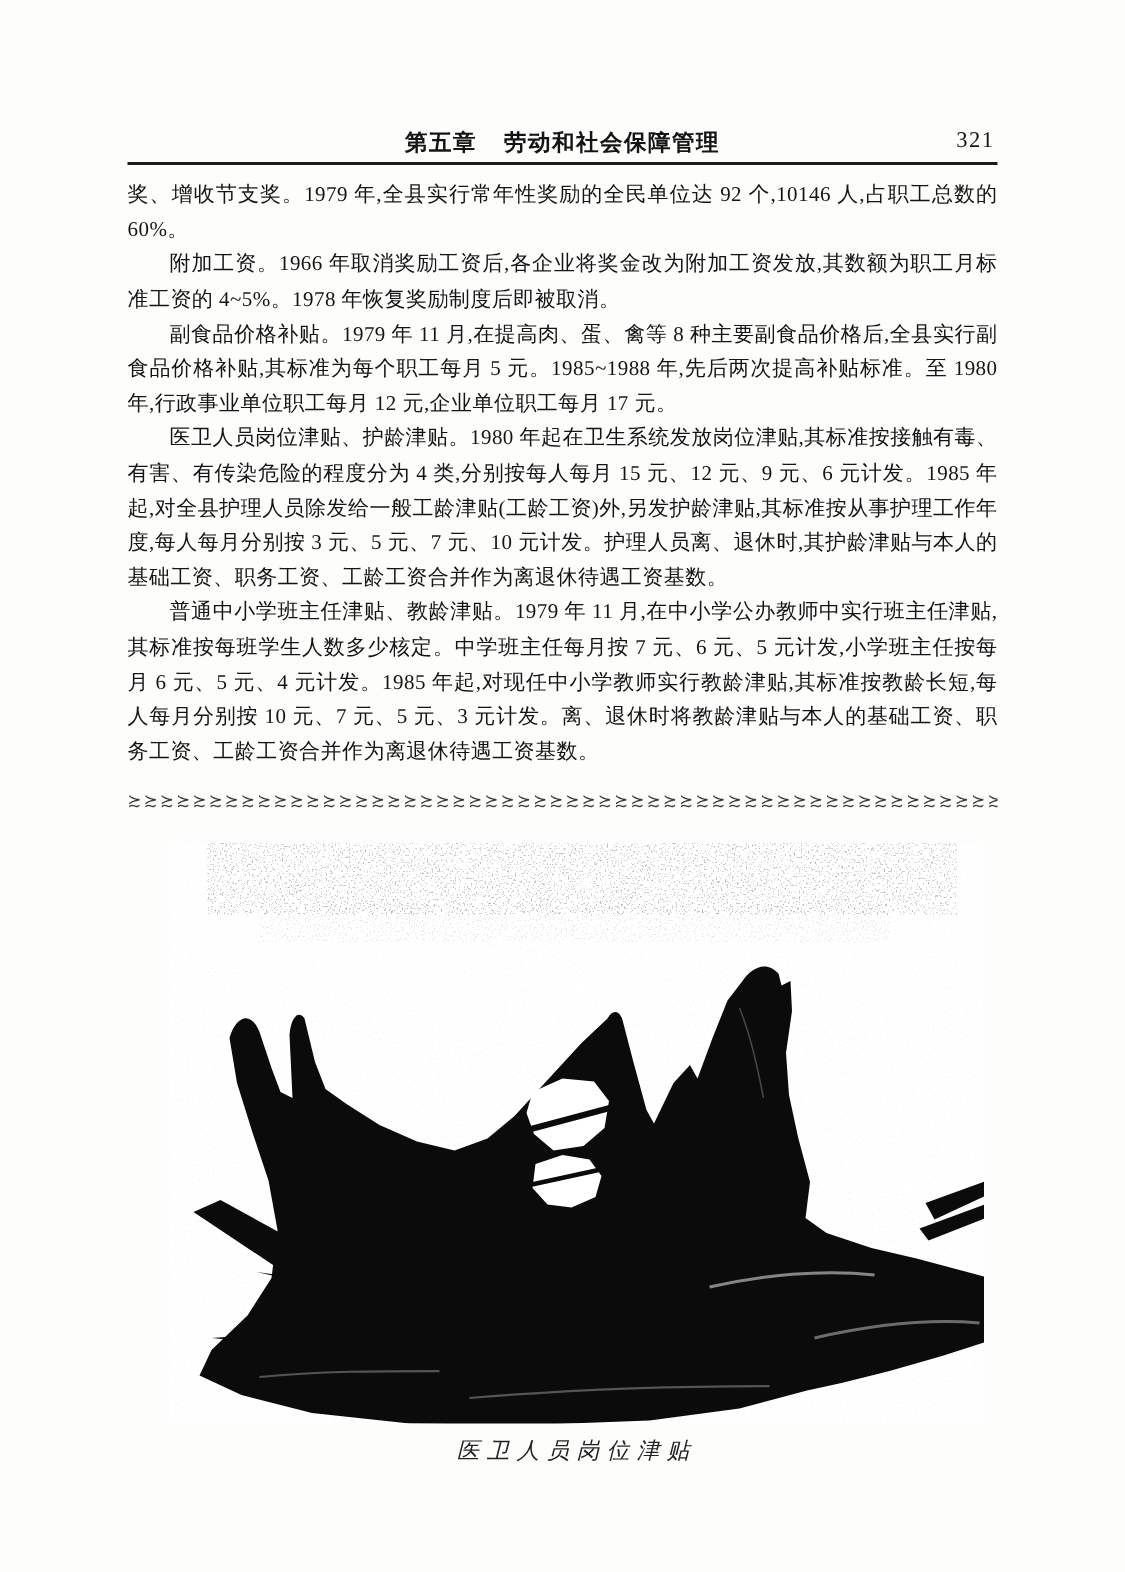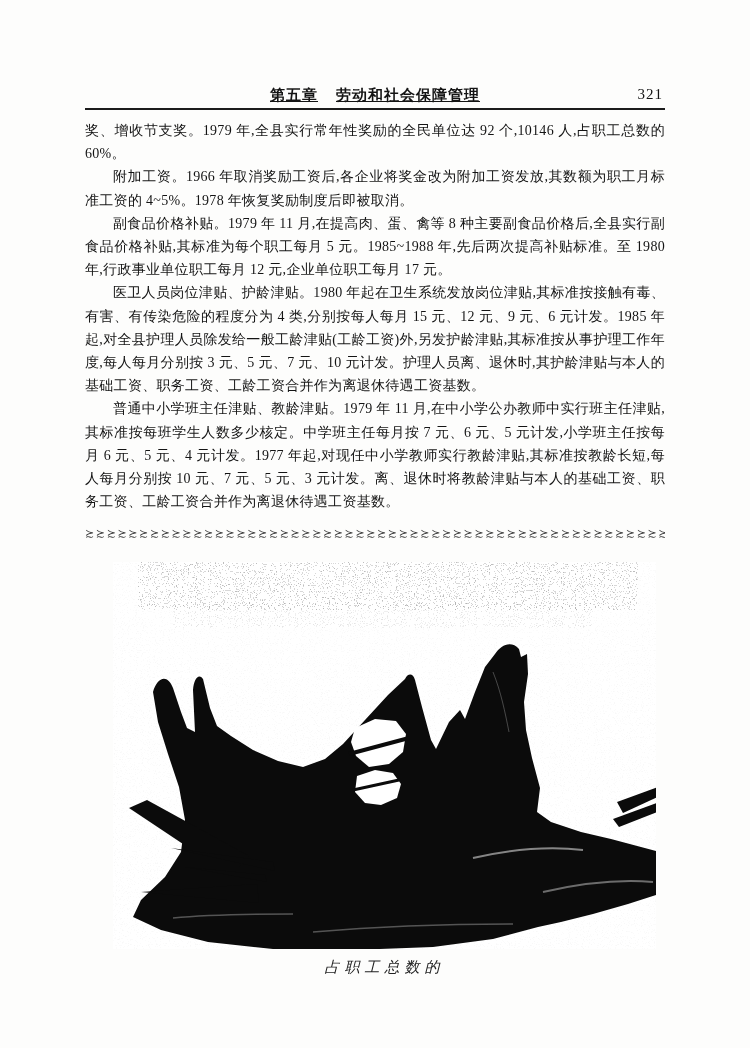--- a/index.html
+++ b/index.html
@@ -11,21 +11,21 @@
     -webkit-font-smoothing:antialiased;
   }
   .page{
     position:relative;width:750px;height:1048px;
     background:#fdfdfc;overflow:hidden;
   }
   .content{
     position:absolute;left:85px;top:86px;width:580px;
   }
   .running-head{
-    position:relative;height:19px;text-decoration:underline;
+    position:relative;height:19px;
   }
   .running-title{
     text-align:center;font-weight:bold;font-size:15px;letter-spacing:1px;
   }
   .running-title .chapter{margin-right:18px;}
   .folio{
     position:absolute;right:2px;top:0;font-size:15px;font-weight:normal;letter-spacing:1px;
   }
   .head-rule{
     margin-top:3px;border-bottom:2px solid #1c1c1c;height:0;
@@ -70,21 +70,21 @@
       <div class="folio">321</div>
     </div>
 
     <div class="head-rule"></div>
 
     <div class="text-block">
       <p class="continuation">奖、增收节支奖。1979 年,全县实行常年性奖励的全民单位达 92 个,10146 人,占职工总数的 60%。</p>
       <p>附加工资。1966 年取消奖励工资后,各企业将奖金改为附加工资发放,其数额为职工月标准工资的 4~5%。1978 年恢复奖励制度后即被取消。</p>
       <p>副食品价格补贴。1979 年 11 月,在提高肉、蛋、禽等 8 种主要副食品价格后,全县实行副食品价格补贴,其标准为每个职工每月 5 元。1985~1988 年,先后两次提高补贴标准。至 1980 年,行政事业单位职工每月 12 元,企业单位职工每月 17 元。</p>
       <p>医卫人员岗位津贴、护龄津贴。1980 年起在卫生系统发放岗位津贴,其标准按接触有毒、有害、有传染危险的程度分为 4 类,分别按每人每月 15 元、12 元、9 元、6 元计发。1985 年起,对全县护理人员除发给一般工龄津贴(工龄工资)外,另发护龄津贴,其标准按从事护理工作年度,每人每月分别按 3 元、5 元、7 元、10 元计发。护理人员离、退休时,其护龄津贴与本人的基础工资、职务工资、工龄工资合并作为离退休待遇工资基数。</p>
-      <p>普通中小学班主任津贴、教龄津贴。1979 年 11 月,在中小学公办教师中实行班主任津贴,其标准按每班学生人数多少核定。中学班主任每月按 7 元、6 元、5 元计发,小学班主任按每月 6 元、5 元、4 元计发。1977 年起,对现任中小学教师实行教龄津贴,其标准按教龄长短,每人每月分别按 10 元、7 元、5 元、3 元计发。离、退休时将教龄津贴与本人的基础工资、职务工资、工龄工资合并作为离退休待遇工资基数。</p>
+      <p>普通中小学班主任津贴、教龄津贴。1979 年 11 月,在中小学公办教师中实行班主任津贴,其标准按每班学生人数多少核定。中学班主任每月按 7 元、6 元、5 元计发,小学班主任按每月 6 元、5 元、4 元计发。1985 年起,对现任中小学教师实行教龄津贴,其标准按教龄长短,每人每月分别按 10 元、7 元、5 元、3 元计发。离、退休时将教龄津贴与本人的基础工资、职务工资、工龄工资合并作为离退休待遇工资基数。</p>
     </div>
 
     <div class="ornament-divider">≿≿≿≿≿≿≿≿≿≿≿≿≿≿≿≿≿≿≿≿≿≿≿≿≿≿≿≿≿≿≿≿≿≿≿≿≿≿≿≿≿≿≿≿≿≿≿≿≿≿≿≿≿≿≿≿</div>
 
     <figure class="photo-figure" style="margin-top:20px">
       <div class="photo-frame">
         <svg width="543" height="387" viewBox="0 0 543 387" xmlns="http://www.w3.org/2000/svg">
           <defs>
             <filter id="speck" x="0%" y="0%" width="100%" height="100%">
               <feTurbulence type="fractalNoise" baseFrequency="0.85" numOctaves="2" seed="11" result="t"></feTurbulence>
@@ -124,17 +124,17 @@
           <line x1="236" y1="192" x2="296" y2="176" stroke="#0b0b0b" stroke-width="4"></line>
           <line x1="240" y1="228" x2="286" y2="218" stroke="#0b0b0b" stroke-width="3"></line>
 
           <path d="M360,296 C395,288 435,284 470,288" stroke="#ffffff" stroke-width="2" fill="none" opacity="0.5"></path>
           <path d="M430,330 C465,322 505,317 540,320" stroke="#ffffff" stroke-width="2" fill="none" opacity="0.4"></path>
           <path d="M200,370 C270,364 340,362 400,362" stroke="#ffffff" stroke-width="1.5" fill="none" opacity="0.3"></path>
           <path d="M60,356 C100,352 140,352 180,352" stroke="#ffffff" stroke-width="1.5" fill="none" opacity="0.3"></path>
           <path d="M380,110 C388,130 392,150 396,170" stroke="#ffffff" stroke-width="1" fill="none" opacity="0.25"></path>
         </svg>
       </div>
-      <figcaption class="photo-caption">占职工总数的</figcaption>
+      <figcaption class="photo-caption">医卫人员岗位津贴</figcaption>
     </figure>
 
   </div>
 </div>
 
 </body></html>

